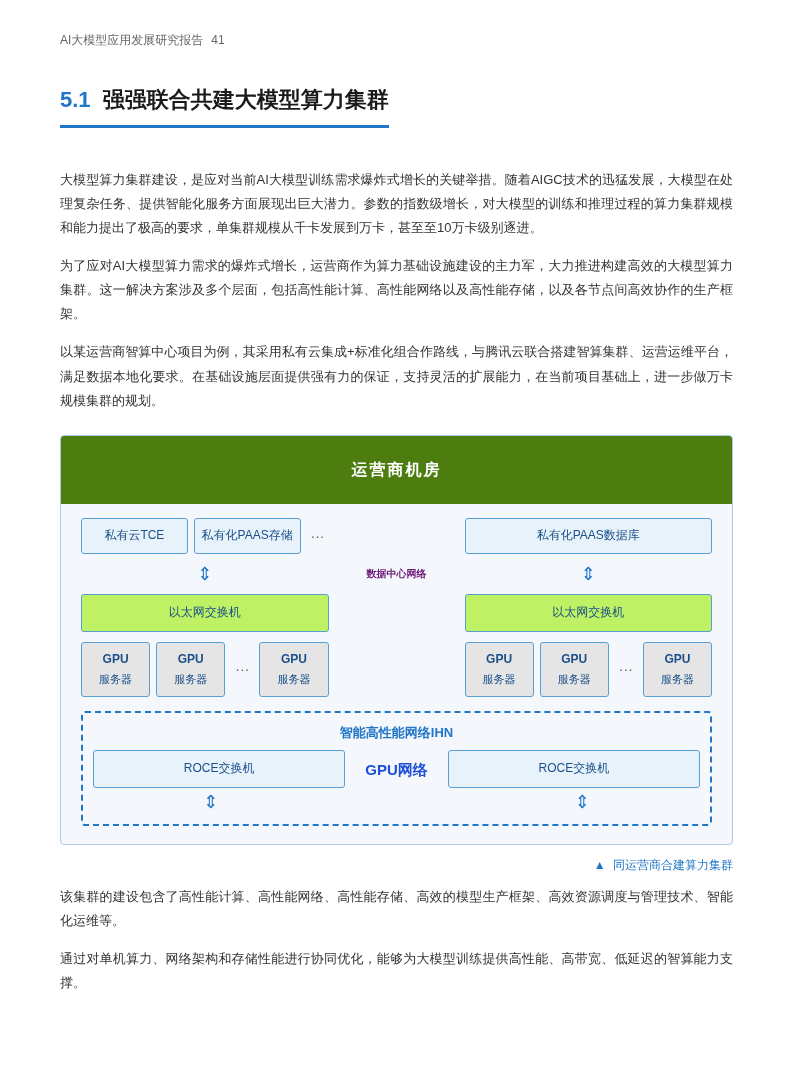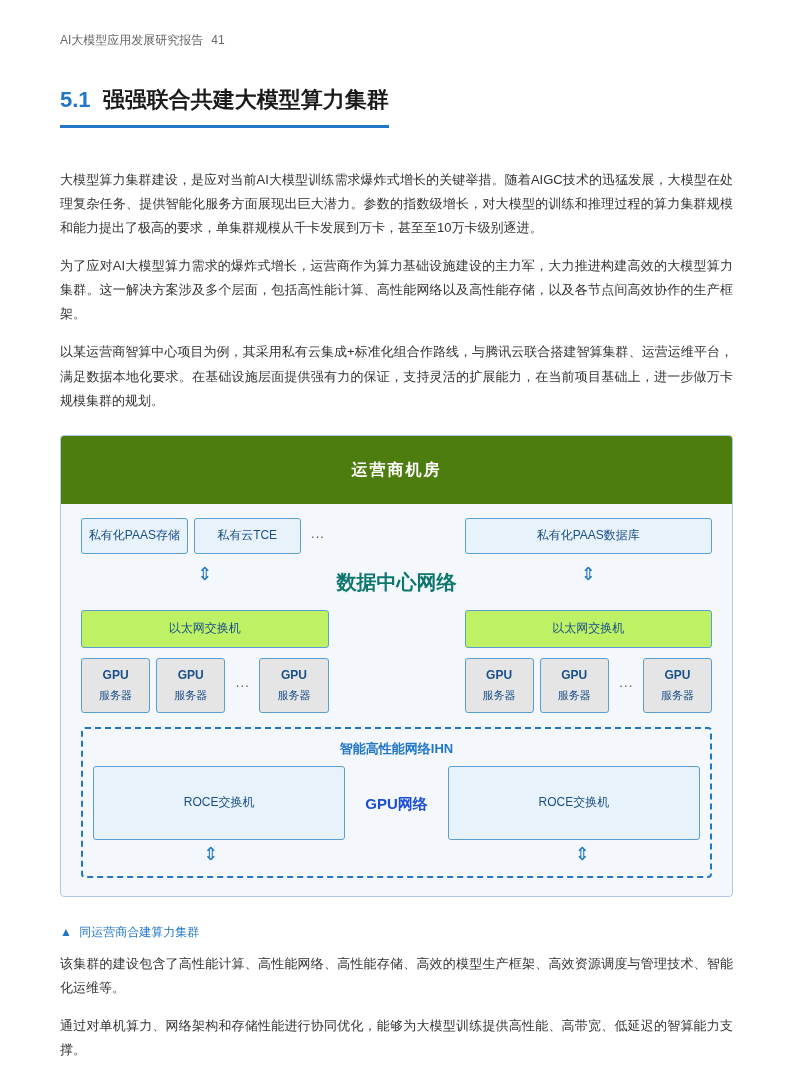--- a/index.html
+++ b/index.html
@@ -138,21 +138,21 @@
       gap: 10px;
       align-items: center;
     }
     .roce-box {
       border: 1.5px solid #5a9fd4;
       background: #e8f2fb;
       border-radius: 3px;
       text-align: center;
       font-size: 12px;
       color: #1a4f8a;
-      padding: 25px 8px;
+      padding: 7px 8px;
       flex: 1;
     }
     .gpu-network-label {
       flex: 0 0 auto;
       font-size: 15px;
       font-weight: bold;
       color: #1d4ed8;
       padding: 0 10px;
       text-align: center;
     }
@@ -160,24 +160,24 @@
       border: 1.5px solid #5a9fd4;
       background: #e8f2fb;
       border-radius: 3px;
       text-align: center;
       font-size: 12px;
       color: #1a4f8a;
       padding: 7px 8px;
       margin: 6px 0 0 0;
     }
     .diagram-caption {
-      text-align: left;
-      font-size: 12px;
-      color: #2176c7;
-      margin-top: 25px;
+      text-align: right;
+      font-size: 12px;
+      color: #2176c7;
+      margin-top: 10px;
     }
     .diagram-caption .triangle {
       color: #2176c7;
       margin-right: 4px;
     }
     .two-col {
       display: flex;
       gap: 8px;
     }
     .col-left { flex:1; display:flex; flex-direction:column; gap:4px; }
@@ -205,37 +205,37 @@
 
 <p class="paragraph">以某运营商智算中心项目为例，其采用私有云集成+标准化组合作路线，与腾讯云联合搭建智算集群、运营运维平台，满足数据本地化要求。在基础设施层面提供强有力的保证，支持灵活的扩展能力，在当前项目基础上，进一步做万卡规模集群的规划。</p>
 
 <div class="diagram-container">
   <div class="diagram-header">运营商机房</div>
   <div class="diagram-inner">
 
     <div class="two-col">
       <div class="col-left">
         <div style="display:flex;gap:6px;align-items:center;">
+          <div class="box">私有云TCE</div>
           <div class="box">私有化PAAS存储</div>
-          <div class="box">私有云TCE</div>
           <span class="ellipsis">···</span>
         </div>
       </div>
       <div class="col-center"></div>
       <div class="col-right">
         <div class="box">私有化PAAS数据库</div>
       </div>
     </div>
 
     <div class="two-col">
       <div class="col-left" style="align-items:center;">
         <div class="arrow-vert">⇕</div>
       </div>
       <div class="col-center">
-        <div style="font-size:20px;font-weight:bold;color:#0f766e;text-align:center;">数据中心网络</div>
+        <div style="font-size:10px;font-weight:bold;color:#701a75;text-align:center;">数据中心网络</div>
       </div>
       <div class="col-right" style="align-items:center;">
         <div class="arrow-vert">⇕</div>
       </div>
     </div>
 
     <div class="two-col">
       <div class="col-left">
         <div class="switch-box">以太网交换机</div>
       </div>

